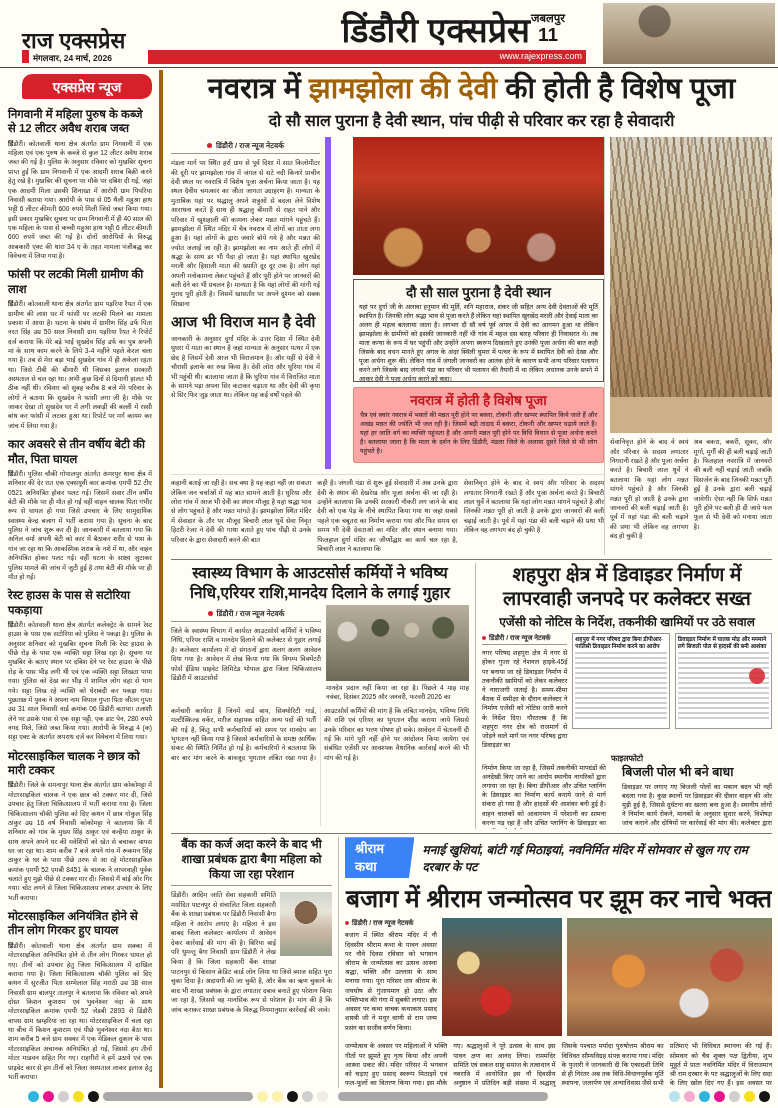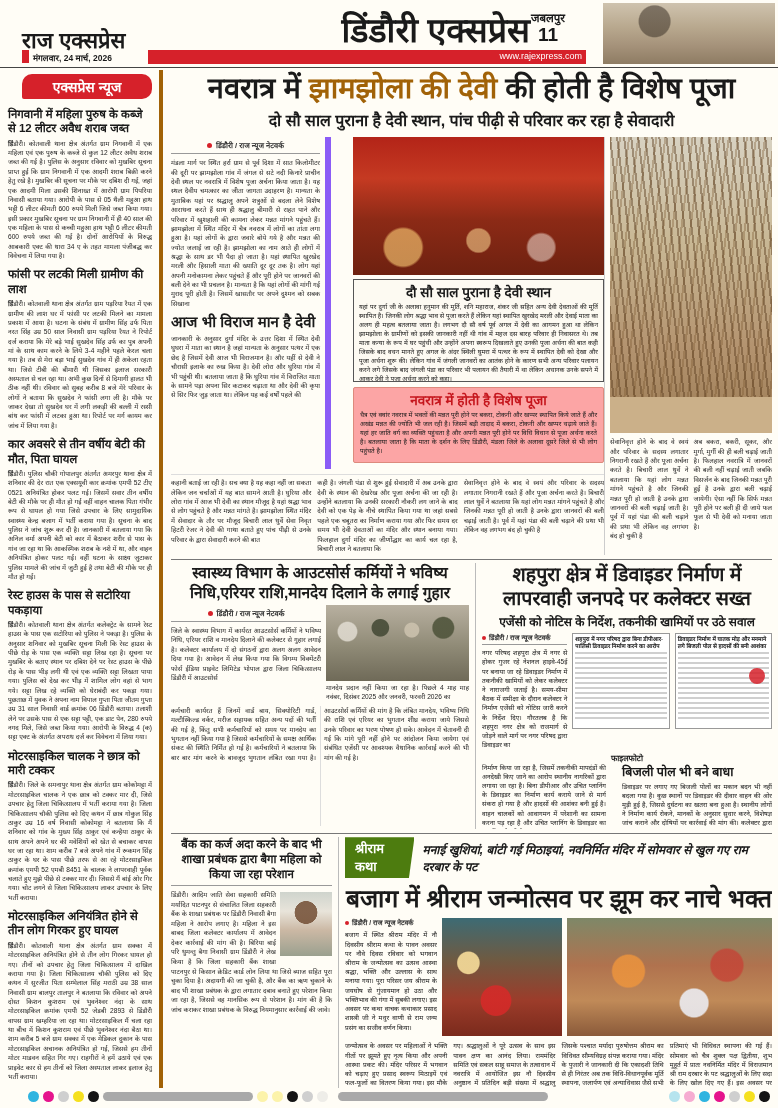--- a/index.html
+++ b/index.html
@@ -112,21 +112,21 @@
   .botband { display:flex; flex:1; border-top:1.5px solid #777; margin-top:4px; padding-top:3px; overflow:hidden; }
   .bank { width:168px; padding-right:6px; border-right:1px solid #bbb; overflow:hidden; }
   .bank h3 { font-size:11.5px; line-height:1.3; text-align:center; border-bottom:1px solid #999; padding-bottom:3px; }
   .bank p { font-size:6.6px; line-height:1.45; text-align:justify; margin-top:4px; color:#222; }
   .woman-photo { float:right; width:52px; height:64px; margin:2px 0 2px 4px;
     background:
       radial-gradient(circle at 50% 32%, rgba(120,85,60,.9) 0 22%, transparent 23%),
       linear-gradient(180deg, #cfd4cd 0%, #e8e4da 30%, #cbb8a4 60%, #9aa08f 100%); }
   .ramkatha { flex:1; padding-left:6px; overflow:hidden; }
   .rk-head { display:flex; align-items:center; gap:8px; }
-  .rk-label { background:#4d7c0f; color:#fff; font-weight:bold; font-size:13px; padding:2px 10px 3px;
+  .rk-label { background:#3b82f6; color:#fff; font-weight:bold; font-size:13px; padding:2px 10px 3px;
     clip-path:polygon(0 0, 100% 0, 92% 100%, 0 100%); }
   .rk-kicker { font-size:12px; font-weight:bold; font-style:italic; }
   .rk-hl { font-size:24.5px; font-weight:bold; text-align:right; margin:3px 0 4px; }
   .rk-row { display:flex; gap:5px; height:118px; }
   .rk-c1 { width:92px; overflow:hidden; }
   .rk-c1 p, .rk-band div { font-size:6.5px; line-height:1.42; text-align:justify; color:#222; }
   .rk-byline { display:flex; align-items:center; gap:3px; font-size:6.8px; font-weight:bold; color:#333; margin-bottom:3px; }
   .rk-byline .dot { width:4px; height:4px; border-radius:50%; background:#d6212a; }
   .rk-photo1 { flex:1;
     background:

